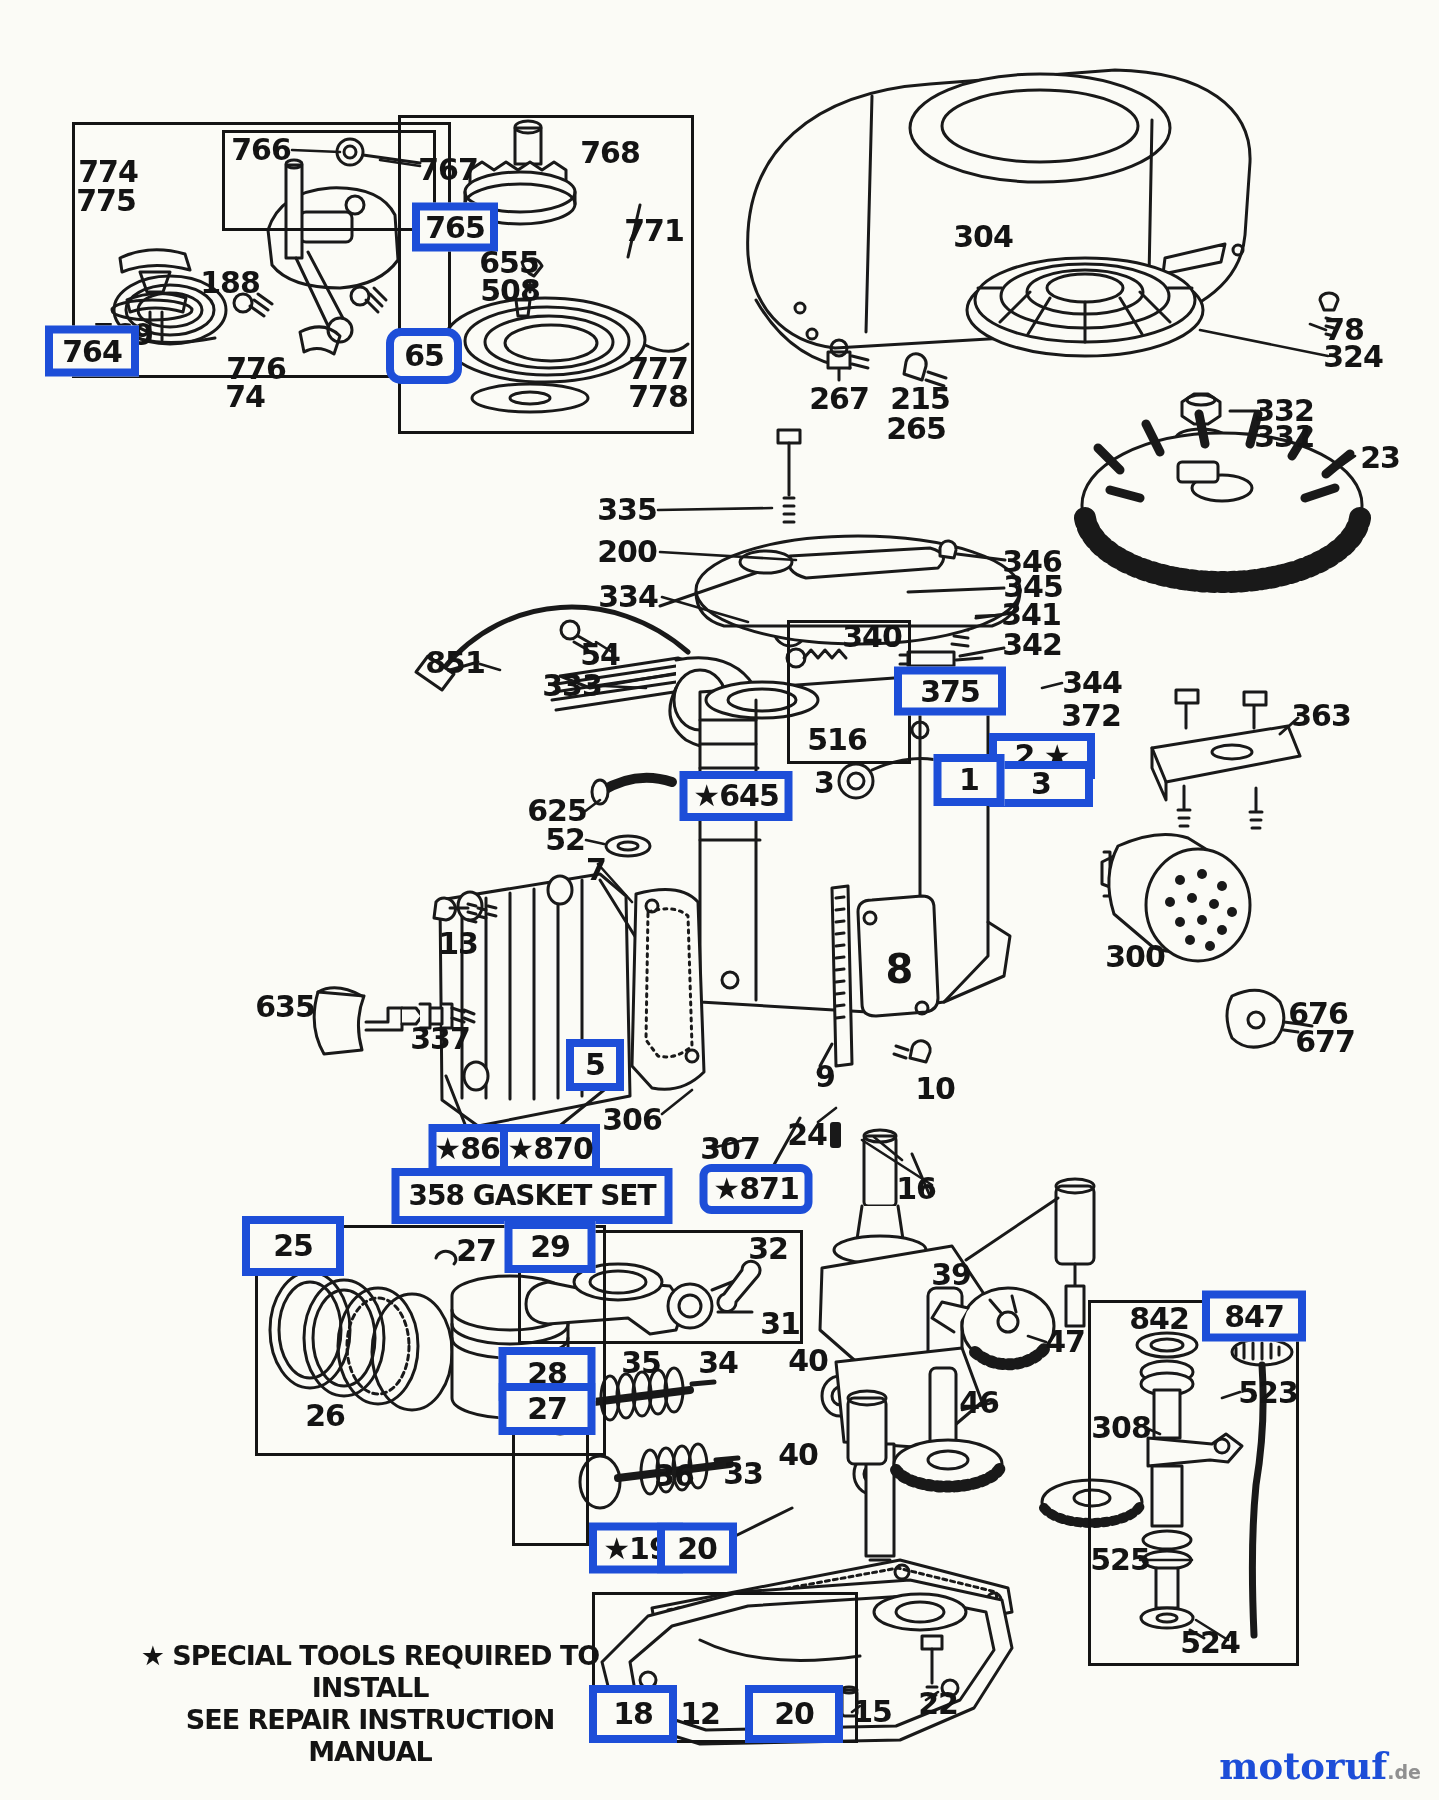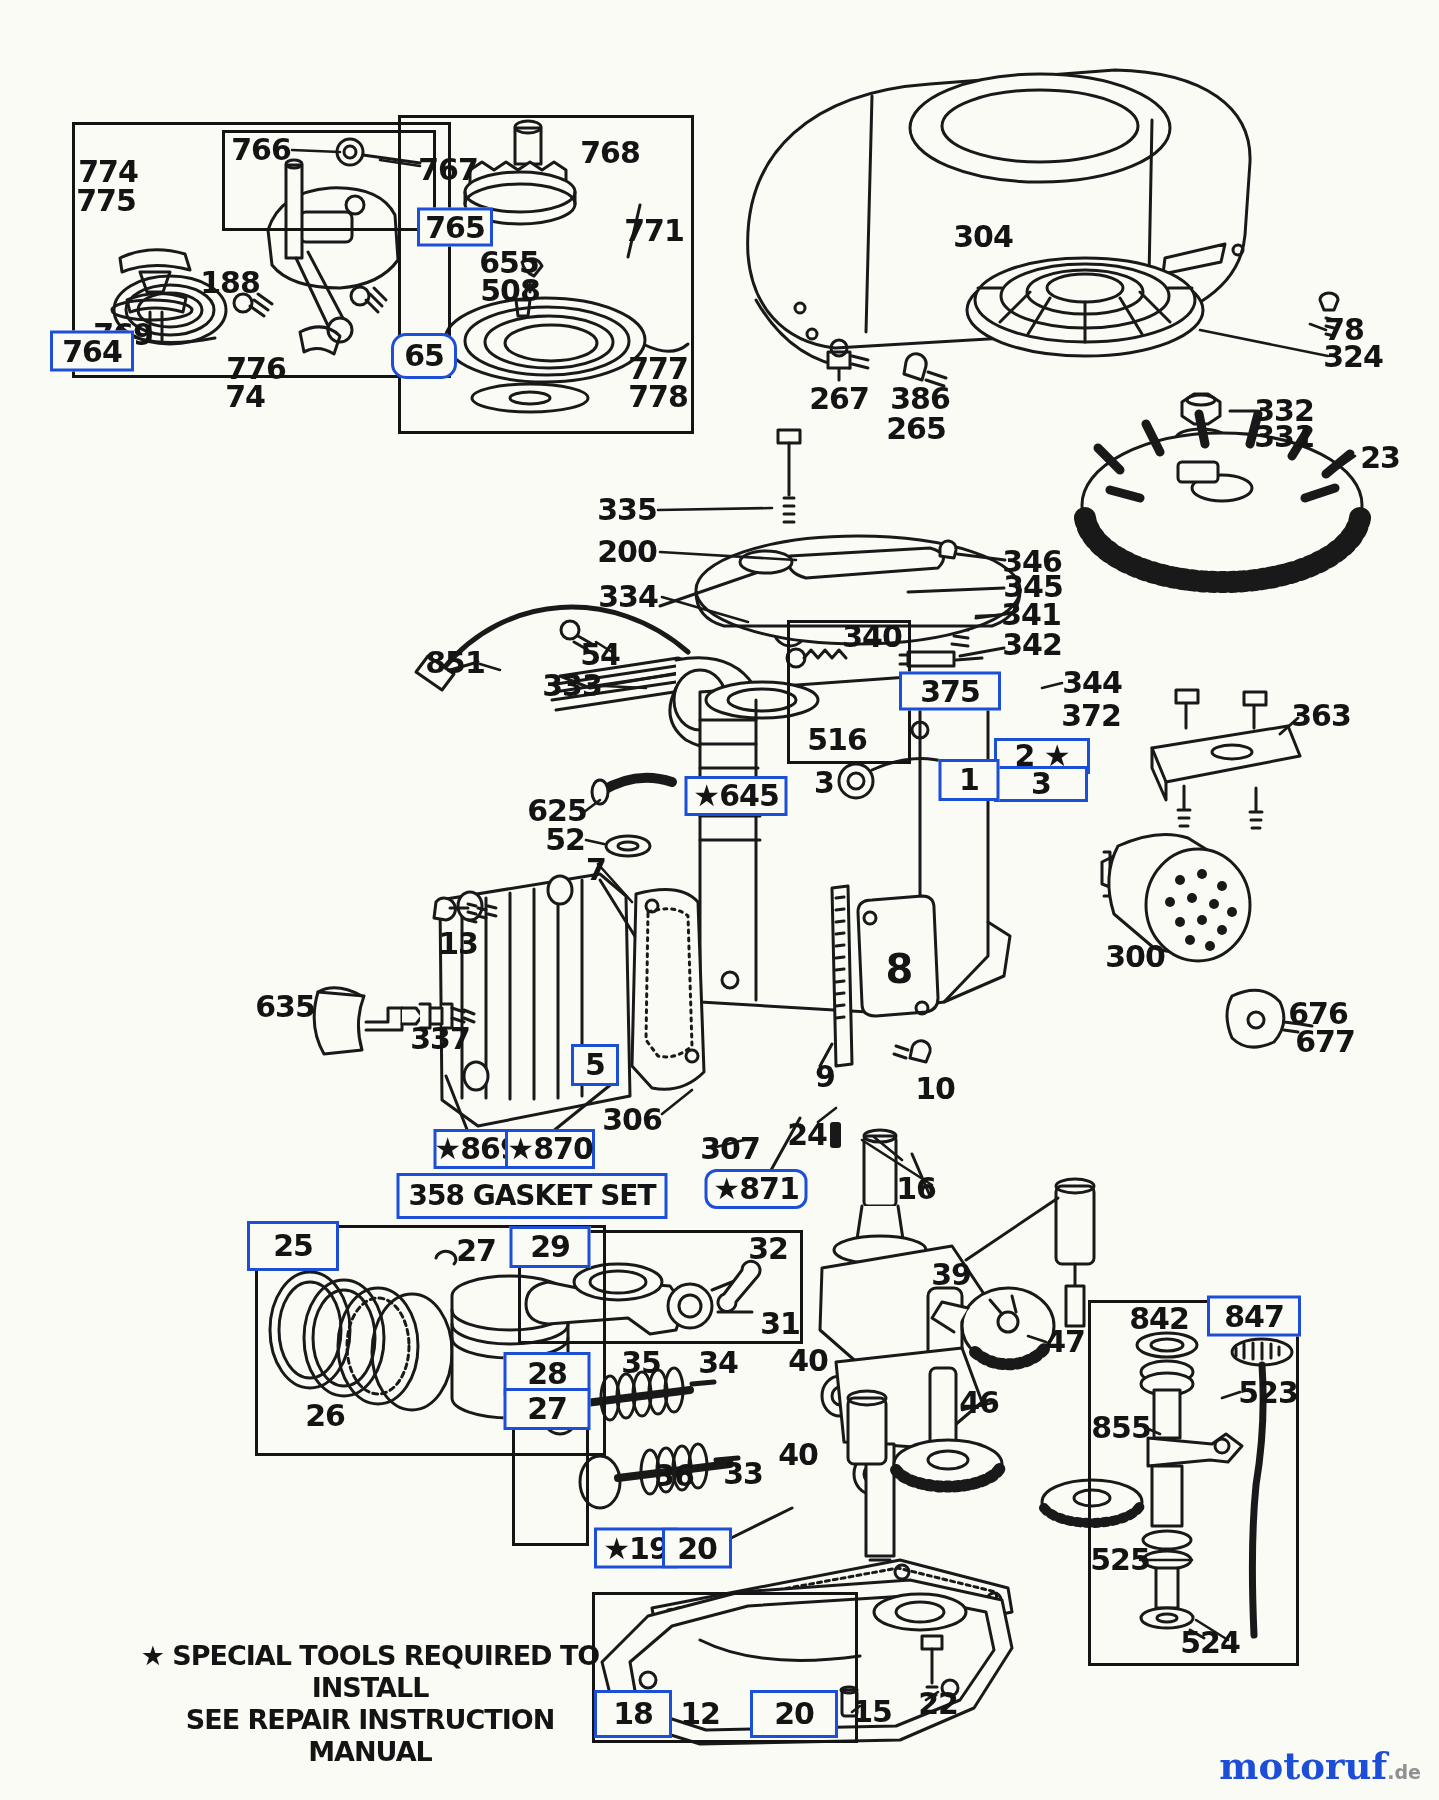--- a/index.html
+++ b/index.html
@@ -3,21 +3,21 @@
 <meta charset="utf-8">
 <style>
   html,body{margin:0;padding:0;}
   body{width:1439px;height:1800px;position:relative;background:#fbfbf6;overflow:hidden;
        font-family:"DejaVu Sans",sans-serif;}
   #stage{position:absolute;inset:0;}
   svg{position:absolute;left:0;top:0;}
   .co{position:absolute;transform:translate(-50%,-50%);font:700 30px "DejaVu Sans",sans-serif;
       color:#141414;white-space:nowrap;display:flex;align-items:center;justify-content:center;
       line-height:1;letter-spacing:-1px;}
-  .bx{border:3px solid #1d4ed8;background:#fbfbf6;padding:1px 5px;}
+  .bx{border:8px solid #1d4ed8;background:#fbfbf6;padding:1px 5px;}
   .frame{position:absolute;border:3px solid #141414;background:transparent;}
   #note{position:absolute;left:140px;top:1640px;width:460px;text-align:center;
         font:700 27px/1.18 "DejaVu Sans",sans-serif;color:#141414;letter-spacing:-1px;}
   #wm{position:absolute;right:18px;bottom:12px;font:700 37px "DejaVu Serif",serif;letter-spacing:0;}
   #wm .tld{font:700 19px "DejaVu Sans",sans-serif;}
 </style>
 </head>
 <body>
 
 <div id="stage">
@@ -453,21 +453,21 @@
       <div class="co bx" style="left: 92px; top: 351px; width: 68px; height: 33px;">764</div>
       <div class="co bx" style="left: 424px; top: 356px; width: 50px; height: 38px; border-radius: 15px;">65</div>
       <div class="co" style="left: 610px; top: 153px;">768</div>
       <div class="co" style="left: 509px; top: 263px;">655</div>
       <div class="co" style="left: 510px; top: 291px;">508</div>
       <div class="co" style="left: 654px; top: 231px;">771</div>
       <div class="co" style="left: 658px; top: 369px;">777</div>
       <div class="co" style="left: 658px; top: 397px;">778</div>
       <div class="co" style="left: 983px; top: 237px;">304</div>
       <div class="co" style="left: 839px; top: 399px;">267</div>
-      <div class="co" style="left: 920px; top: 399px;">386</div>
+      <div class="co" style="left: 920px; top: 399px;">215</div>
       <div class="co" style="left: 916px; top: 429px;">265</div>
       <div class="co" style="left: 1344px; top: 330px;">78</div>
       <div class="co" style="left: 1353px; top: 357px;">324</div>
       <div class="co" style="left: 1284px; top: 411px;">332</div>
       <div class="co" style="left: 1284px; top: 437px;">331</div>
       <div class="co" style="left: 1380px; top: 458px;">23</div>
       <div class="co" style="left: 627px; top: 510px;">335</div>
       <div class="co" style="left: 627px; top: 552px;">200</div>
       <div class="co" style="left: 628px; top: 597px;">334</div>
       <div class="co" style="left: 455px; top: 663px;">851</div>
@@ -521,21 +521,21 @@
       <div class="co" style="left: 718px; top: 1363px;">34</div>
       <div class="co" style="left: 808px; top: 1361px;">40</div>
       <div class="co" style="left: 674px; top: 1476px;">36</div>
       <div class="co" style="left: 743px; top: 1474px;">33</div>
       <div class="co" style="left: 798px; top: 1455px;">40</div>
       <div class="co" style="left: 951px; top: 1275px;">39</div>
       <div class="co" style="left: 979px; top: 1403px;">46</div>
       <div class="co" style="left: 1065px; top: 1342px;">47</div>
       <div class="co" style="left: 1159px; top: 1319px;">842</div>
       <div class="co bx" style="left: 1254px; top: 1316px; width: 78px; height: 33px;">847</div>
-      <div class="co" style="left: 1121px; top: 1428px;">855</div>
+      <div class="co" style="left: 1121px; top: 1428px;">308</div>
       <div class="co" style="left: 1268px; top: 1393px;">523</div>
       <div class="co" style="left: 1120px; top: 1560px;">525</div>
       <div class="co" style="left: 1210px; top: 1643px;">524</div>
       <div class="co bx" style="left: 636px; top: 1548px; width: 68px; height: 33px;">★19</div>
       <div class="co bx" style="left: 697px; top: 1548px; width: 54px; height: 33px;">20</div>
       <div class="co bx" style="left: 633px; top: 1714px; width: 62px; height: 40px;">18</div>
       <div class="co" style="left: 700px; top: 1714px;">12</div>
       <div class="co bx" style="left: 794px; top: 1714px; width: 72px; height: 40px;">20</div>
       <div class="co" style="left: 872px; top: 1712px;">15</div>
       <div class="co" style="left: 938px; top: 1704px;">22</div>

